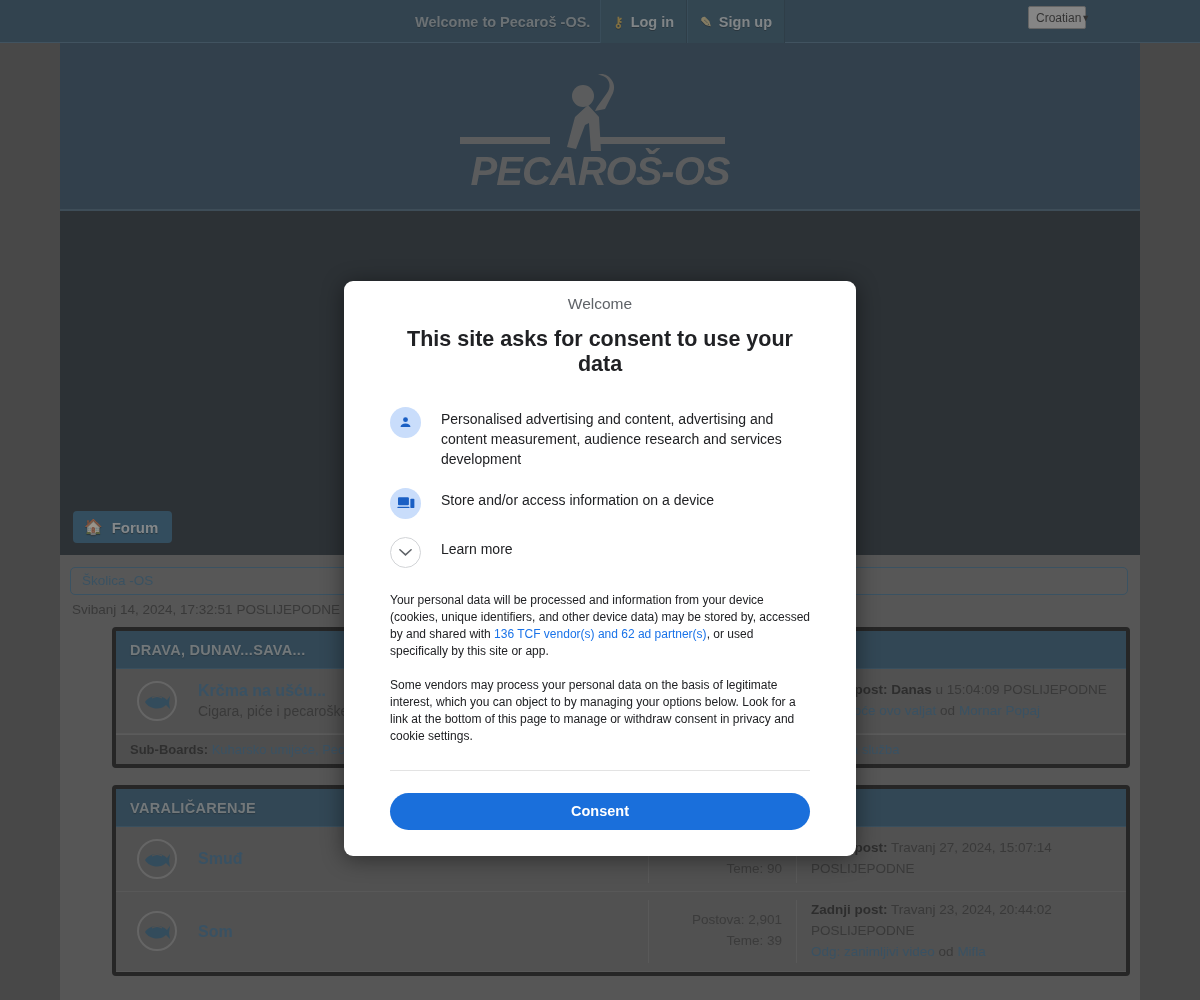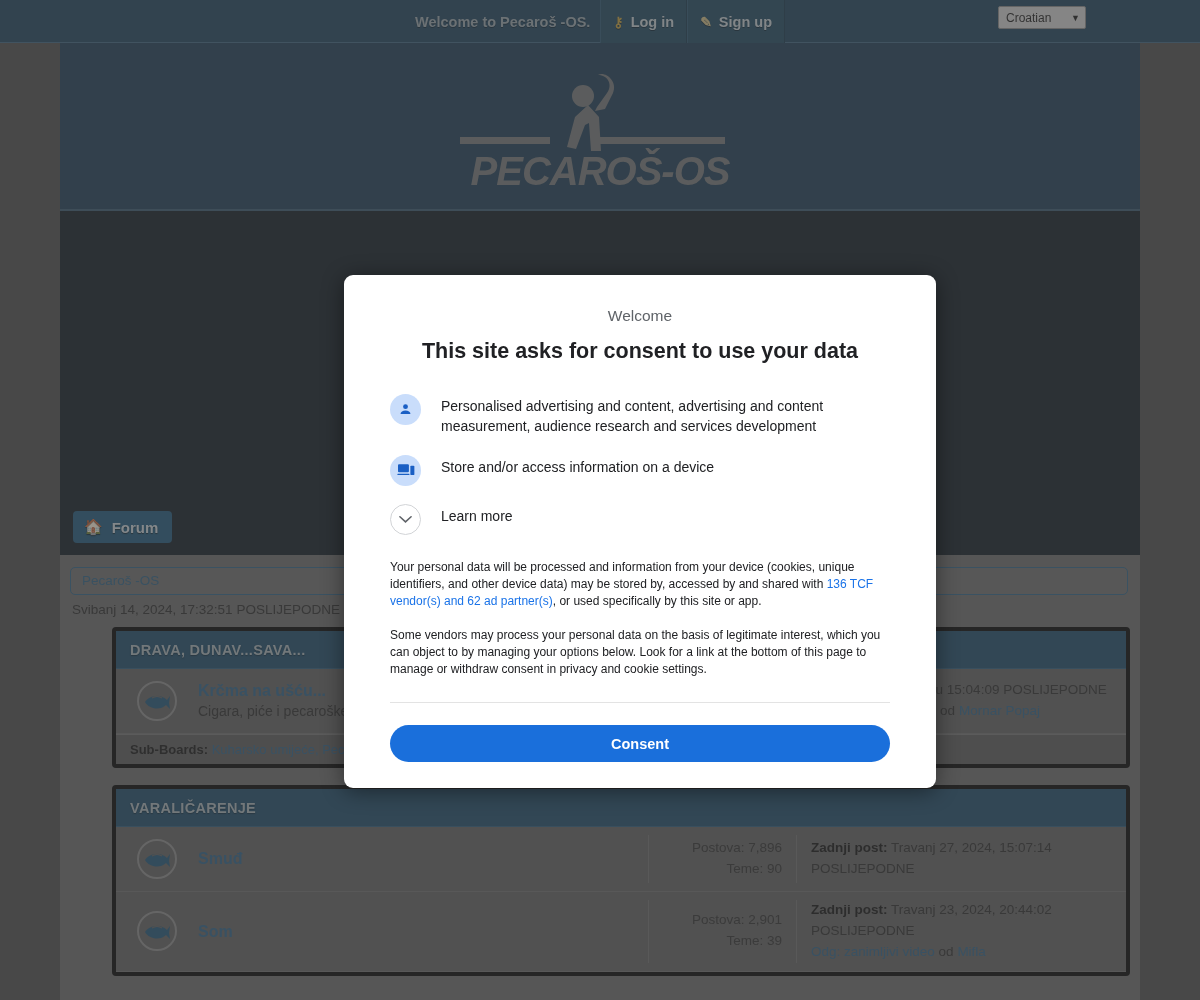--- a/index.html
+++ b/index.html
@@ -34,21 +34,21 @@
     color: #c9d3d8; font-size: 14.5px; font-weight: bold;
     border-left: 1px solid #2a5874; border-right: 1px solid #14364c;
     text-shadow: 0 1px 0 #0b2436;
   }
   .topbtn .gl { font-size: 14px; line-height: 1; }
   .key-icon { color: #c8a23c; }
   .pen-icon { color: #d8c48a; }
 
   .lang-select {
     position: absolute; right: 114px; top: 6px;
-    width: 88px; height: 23px;
+    width: 58px; height: 23px;
     background: #d3d3d3; border: 1px solid #8d8d8d; border-radius: 2px;
     display: flex; align-items: center; justify-content: space-between;
     padding: 0 5px 0 7px;
     font-size: 12px; color: #1a1a1a;
   }
   .lang-select .chev { font-size: 9px; }
 
   
   .wrapper {
     position: absolute; left: 60px; top: 43px; width: 1080px; height: 957px;
@@ -150,24 +150,24 @@
     padding: 7px 14px; font-size: 13px; color: #1f1f1f;
   }
   .subboards b { color: #141414; }
 
   
   .scrim {
     position: absolute; left: 0; top: 0; width: 1200px; height: 1000px;
     background: rgba(70,70,70,0.55);
   }
   .dialog {
-    position: absolute; left: 344px; top: 275px; width: 592px;
+    position: absolute; left: 344px; top: 281px; width: 512px;
     background: #fff; border-radius: 9px;
     box-shadow: 0 3px 22px rgba(0,0,0,.45);
-    padding: 32px 46px 26px 46px;
+    padding: 14px 46px 26px 46px;
   }
   .d-welcome {
     text-align: center; color: #5f6368; font-size: 15.5px; padding-bottom: 14px;
   }
   .d-title {
     text-align: center; color: #202124; font-size: 21.5px; font-weight: bold;
     padding-bottom: 24px;
   }
   .purpose { display: flex; align-items: flex-start; gap: 20px; padding: 6px 0 12px 0; }
   .purpose-icon {
@@ -231,21 +231,21 @@
   <div class="hero">
     <div class="forum-btn">
       <span class="home-icon">🏠</span>
       <span>Forum</span>
     </div>
   </div>
 
   <div class="forum-body">
 
     <div class="searchrow">
-      <div class="search-input" placeholder="Pecaroš -OS">Pecaroš -OS</div>
+      <div class="search-input" placeholder="Pecaroš -OS">Školica -OS</div>
       <div class="datestamp">Svibanj 14, 2024, 17:32:51 POSLIJEPODNE</div>
     </div>
 
     <div class="board-cat">
       <div class="cat-head">DRAVA, DUNAV...SAVA...</div>
 
       <div class="board-row">
         <div class="board-icon">
           <div class="fishcircle">
             <svg width="28" height="20" viewBox="0 0 28 20">

